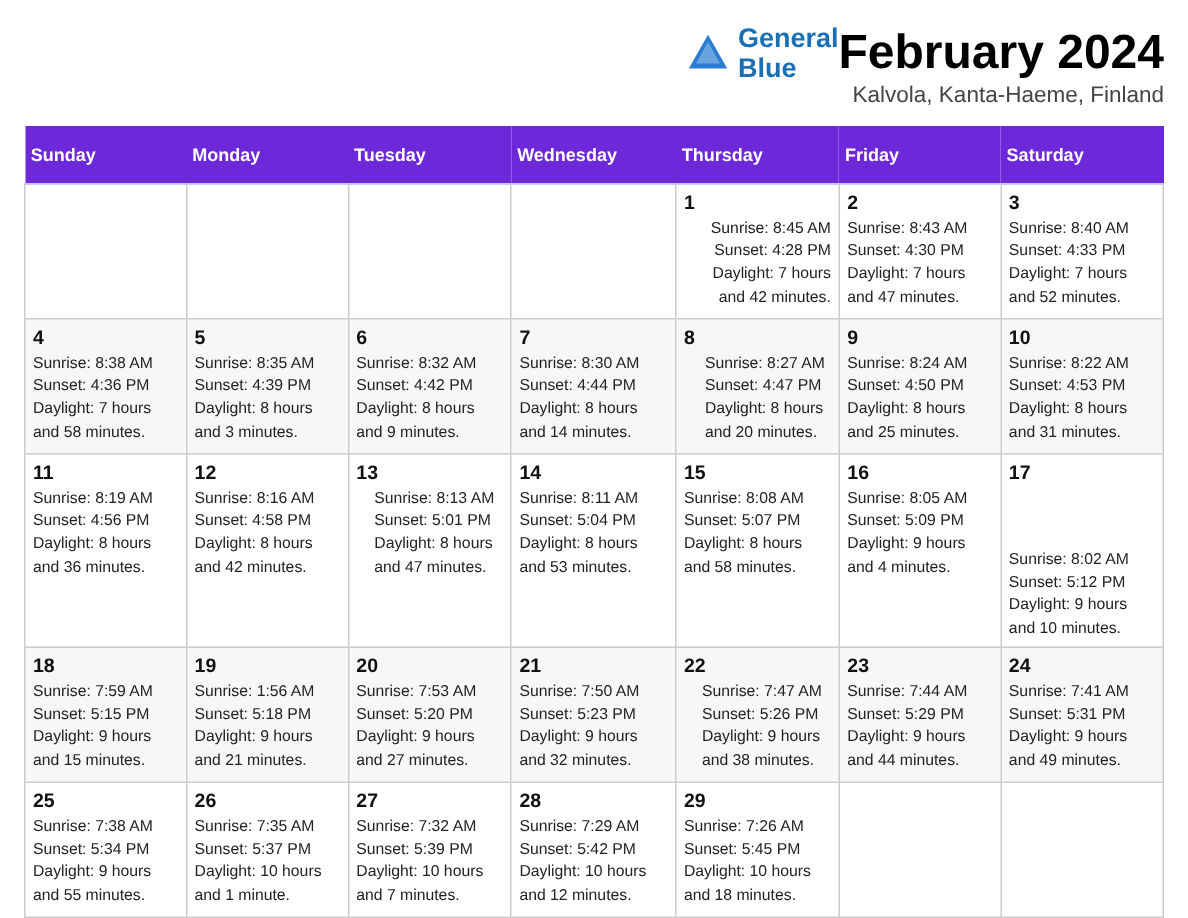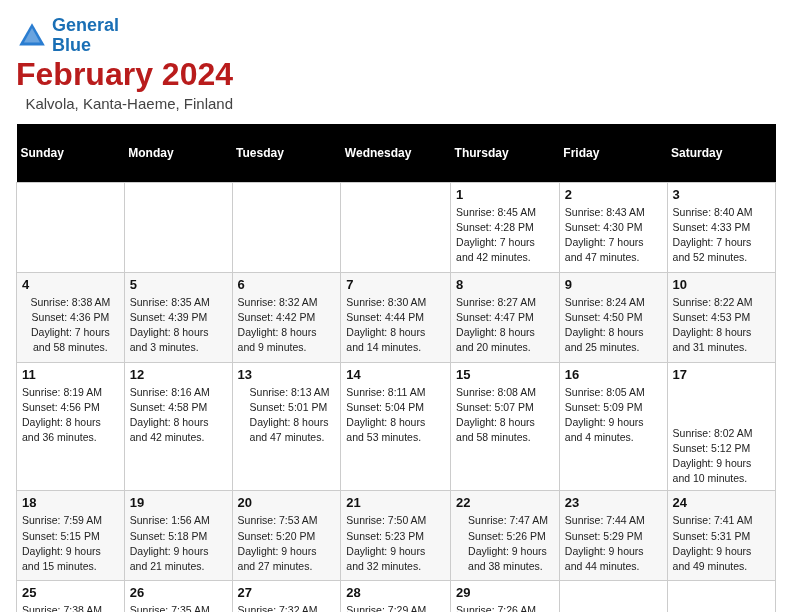--- a/index.html
+++ b/index.html
@@ -5,24 +5,23 @@
     * { box-sizing: border-box; margin: 0; padding: 0; }
     body {
       font-family: Arial, sans-serif;
       background: #fff;
       width: 792px;
       min-height: 612px;
       padding: 16px;
     }
     .header-area {
       display: flex;
-      justify-content: center;
+      justify-content: flex-end;
       align-items: flex-start;
       margin-bottom: 12px;
-      flex-direction: column;
     }
     .logo {
       display: flex;
       align-items: center;
       gap: 4px;
     }
     .logo-text {
       font-size: 18px;
       font-weight: bold;
       line-height: 1.1;
@@ -31,36 +30,36 @@
     .logo-icon {
       width: 32px;
       height: 32px;
     }
     .title-area {
       text-align: right;
     }
     .calendar-title {
       font-size: 32px;
       font-weight: bold;
-      color: #b91c1c;
+      color: #000000;
     }
     .calendar-subtitle {
       font-size: 15px;
       color: #444;
       margin-top: 2px;
     }
     table {
       width: 100%;
       border-collapse: collapse;
       font-size: 11px;
     }
     thead th {
-      background: #000000;
+      background: #6d28d9;
       color: #fff;
-      padding: 22px 4px;
+      padding: 12px 4px;
       text-align: left;
       font-weight: bold;
       font-size: 12px;
     }
     tbody td {
       border: 1px solid #ccc;
       vertical-align: top;
       padding: 4px 5px;
       height: 90px;
       width: 113px;
@@ -117,21 +116,21 @@
     </tr>
   </thead>
   <tbody id="calendar-body">
   <tr>
         <td class="empty-cell"></td>
         <td class="empty-cell"></td>
         <td class="empty-cell"></td>
         <td class="empty-cell"></td>
         <td>
           <div class="day-number">1</div>
-          <div class="day-info" style="white-space: pre-line;">Sunrise: 8:45 AM
+          <div class="day-info" style="white-space: pre-line; text-align: right;">Sunrise: 8:45 AM
 Sunset: 4:28 PM
 Daylight: 7 hours
 and 42 minutes.</div>
         </td>
         <td>
           <div class="day-number">2</div>
           <div class="day-info" style="white-space: pre-line;">Sunrise: 8:43 AM
 Sunset: 4:30 PM
 Daylight: 7 hours
 and 47 minutes.</div>
@@ -140,21 +139,21 @@
           <div class="day-number">3</div>
           <div class="day-info" style="white-space: pre-line;">Sunrise: 8:40 AM
 Sunset: 4:33 PM
 Daylight: 7 hours
 and 52 minutes.</div>
         </td>
       </tr>
       <tr>
         <td>
           <div class="day-number">4</div>
-          <div class="day-info" style="white-space: pre-line; text-align: center;">Sunrise: 8:38 AM
+          <div class="day-info" style="white-space: pre-line;">Sunrise: 8:38 AM
 Sunset: 4:36 PM
 Daylight: 7 hours
 and 58 minutes.</div>
         </td>
         <td>
           <div class="day-number">5</div>
           <div class="day-info" style="white-space: pre-line;">Sunrise: 8:35 AM
 Sunset: 4:39 PM
 Daylight: 8 hours
 and 3 minutes.</div>
@@ -168,21 +167,21 @@
         </td>
         <td>
           <div class="day-number">7</div>
           <div class="day-info" style="white-space: pre-line;">Sunrise: 8:30 AM
 Sunset: 4:44 PM
 Daylight: 8 hours
 and 14 minutes.</div>
         </td>
         <td>
           <div class="day-number">8</div>
-          <div class="day-info" style="white-space: pre-line;">Sunrise: 8:27 AM
+          <div class="day-info" style="white-space: pre-line; margin-left: 14px;">Sunrise: 8:27 AM
 Sunset: 4:47 PM
 Daylight: 8 hours
 and 20 minutes.</div>
         </td>
         <td>
           <div class="day-number">9</div>
           <div class="day-info" style="white-space: pre-line;">Sunrise: 8:24 AM
 Sunset: 4:50 PM
 Daylight: 8 hours
 and 25 minutes.</div>

